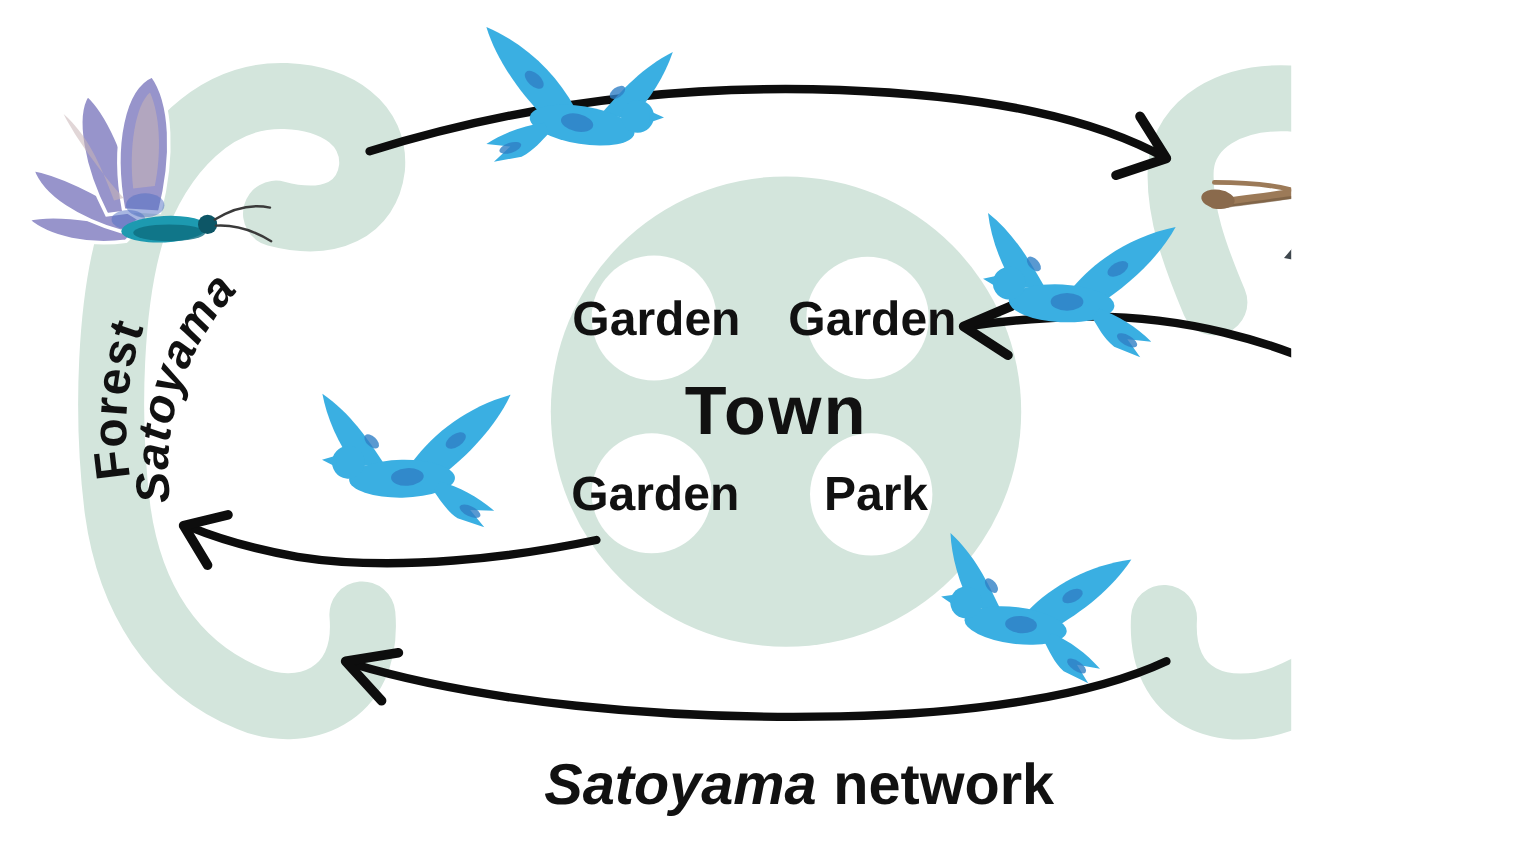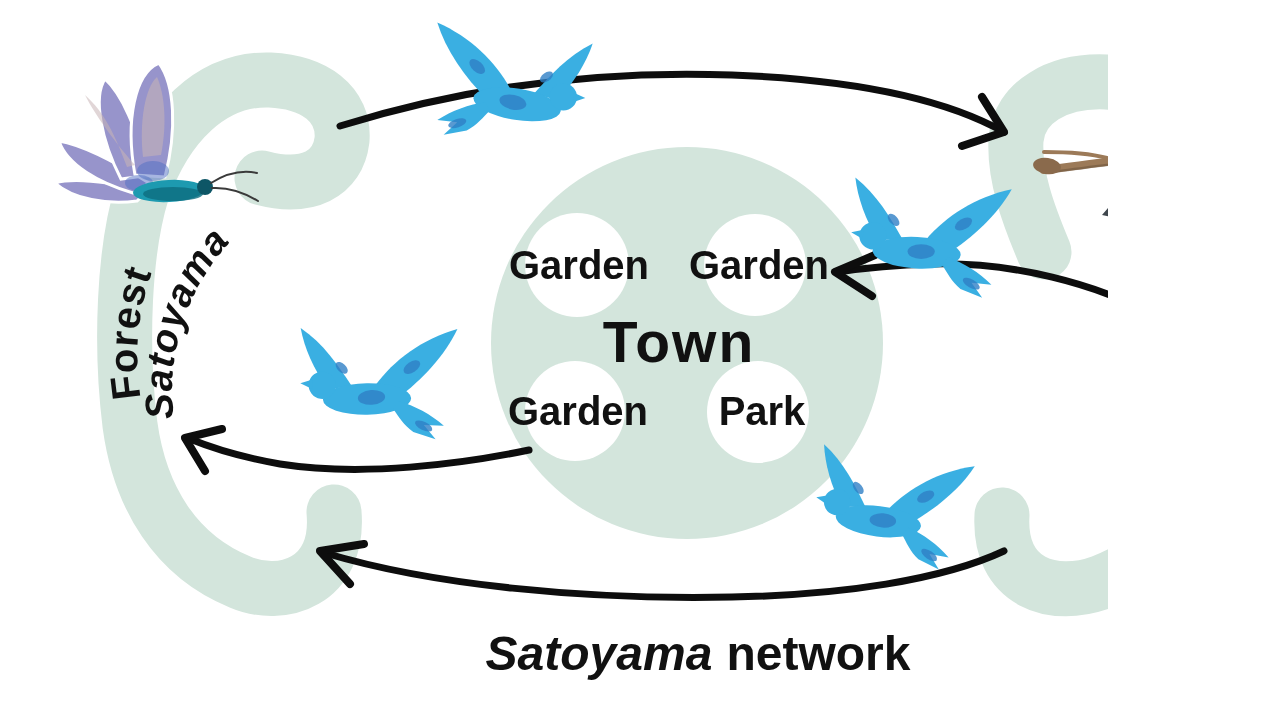--- a/index.html
+++ b/index.html
@@ -1,17 +1,17 @@
 <!DOCTYPE html>
 <html style="--mint: #d3e5dc; --ink: #111111; --arrow: #0d0d0d; --bird-blue: #3aafe2; --bird-blue-dark: #2f7fc5; --butterfly-wing: #9794cb; --butterfly-sheen: #c9b4b6; --butterfly-base: #4f6dc4; --butterfly-body: #1d9ab0; --tit-yellow: #b7ab31; --tit-dark: #22262b; --tit-wing: #4e5861; --branch-brown: #9c7a58; --branch-dark: #6f563e;"><head>
 <meta charset="utf-8">
 <style>
   html,body{margin:0;padding:0;background:#ffffff;}
   .stage{position:relative;width:1076px;height:720px;background:#fff;overflow:hidden;
-         font-family:"Liberation Sans",sans-serif;margin-left:32px;}
+         font-family:"Liberation Sans",sans-serif;}
   svg{display:block;}
   .band{fill:none;stroke:var(--mint);stroke-width:55;stroke-linecap:round;}
   .town-circle{fill:var(--mint);}
   .sub-circle{fill:#ffffff;}
   .lbl{font-family:"Liberation Sans",sans-serif;font-weight:bold;fill:var(--ink);text-anchor:middle;}
   .lbl-area{font-size:40px;}
   .lbl-town{font-size:57px;letter-spacing:2px;}
   .arc-lbl{font-family:"Liberation Sans",sans-serif;font-weight:bold;font-size:40px;
            fill:var(--ink);letter-spacing:1px;}
   .arc-italic{font-style:italic;font-size:39px;}

